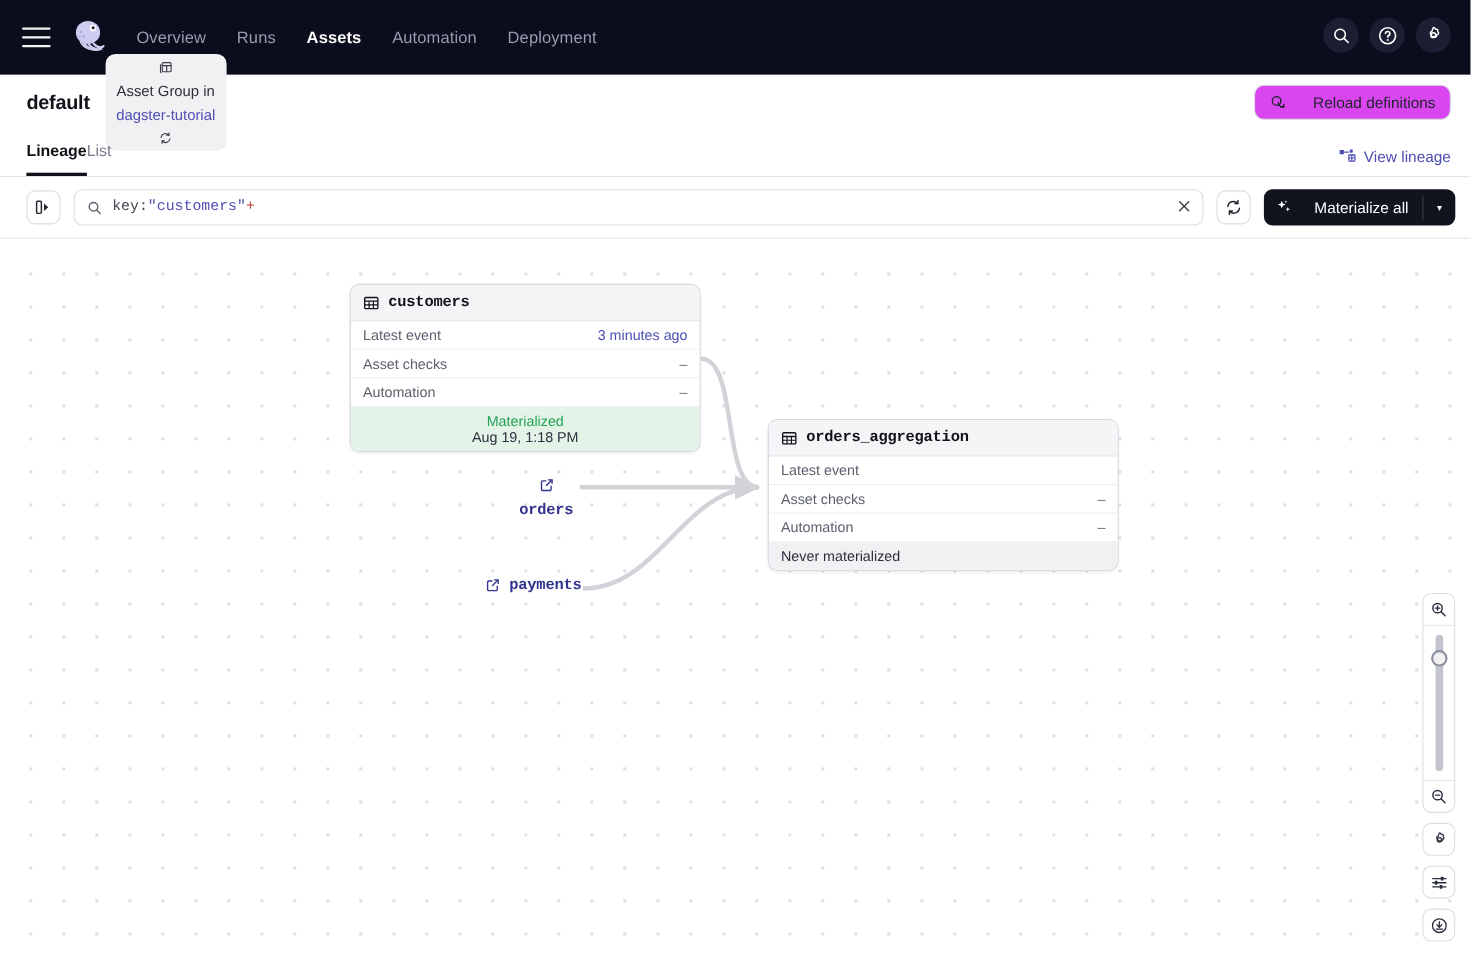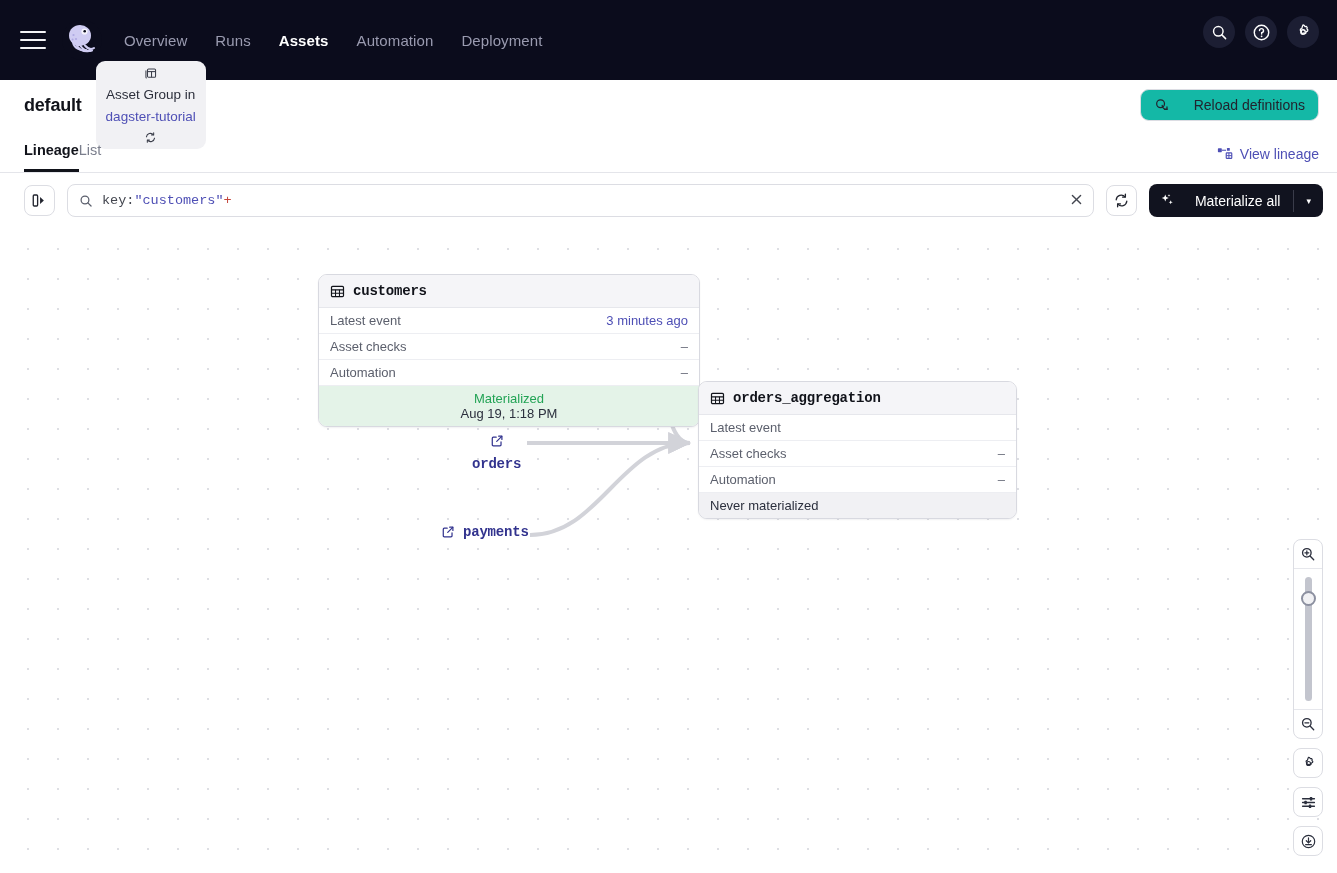--- a/index.html
+++ b/index.html
@@ -6,21 +6,21 @@
   html, body {
     width: 1337px; height: 873px;
     font-family: "Liberation Sans", sans-serif;
     background: #ffffff;
     overflow: hidden;
   }
   body { position: relative; }
 
   
   .topnav {
-    height: 80px; background: #0B0C1C;
+    height: 68px; background: #0B0C1C;
     display: flex; align-items: center; padding: 0 16px 0 20px;
     position: relative;
   }
   .hamburger { width: 26px; height: 18px; display:flex; flex-direction:column;
     justify-content: space-between; cursor: pointer; margin-right: 16px; }
   .hamburger span { display:block; height:2px; background:#F4F4F6; border-radius:1px; }
   .logo { width: 40px; height: 40px; margin-right: 22px; flex:none; }
   .nav-items { display: flex; align-items: center; gap: 28px; }
   .nav-item { color: #9A9BB0; font-size: 15px; letter-spacing: .1px; cursor:pointer; }
   .nav-item.active { color: #FFFFFF; font-weight: 700; }
@@ -33,21 +33,21 @@
   .titlebar { height: 50px; background:#fff; display:flex; align-items:center;
     padding: 0 18px 0 24px; position: relative; }
   .page-title { font-size: 18px; font-weight: 700; color:#11131A; letter-spacing:-.2px; }
   .group-chip { display:flex; align-items:center; gap:7px; background:#F1F1F4;
     border-radius: 9px; padding: 5px 10px; margin-left: 14px; font-size: 13.5px;
     color:#2C2F3B; cursor:pointer;flex-direction:column; }
   .group-chip .lnk { color:#4E4FB5; }
   .reload-btn { position:absolute; right:18px; top:50%; transform:translateY(-50%);
     display:flex; align-items:center; gap:24px; border:1px solid #DCDDE3;
     border-radius:9px; padding:7px 13px; font-size:14px; color:#21242E;
-    background:#14b8a6; cursor:pointer; }
+    background:#d946ef; cursor:pointer; }
 
   
   .tabbar { height: 43px; border-bottom:1px solid #E4E5EA; display:flex;
     align-items:flex-end; padding: 0 18px 0 24px; position: relative; }
   .tabs { display:flex; }
   .tab { font-size:14.5px; color:#7A7E8C; padding-bottom: 11px; cursor:pointer;
     border-bottom: 3px solid transparent; }
   .tab.active { color:#11131A; font-weight:700; border-bottom-color:#11131A; }
   .view-lineage { position:absolute; right:18px; bottom:10px; display:flex;
     align-items:center; gap:7px; color:#4E4FB5; font-size:14px; cursor:pointer; }
@@ -276,21 +276,21 @@
       </marker>
     </defs>
 
     <path d="M637,102 C672,102 655,219 690,219" stroke="#D2D3D9" stroke-width="4" fill="none" marker-end="url(#arw)"></path>
 
     <path d="M527,219 L690,219" stroke="#D2D3D9" stroke-width="4" fill="none" marker-end="url(#arw)"></path>
 
     <path d="M530,311 C600,311 620,219 690,219" stroke="#D2D3D9" stroke-width="4" fill="none" marker-end="url(#arw)"></path>
   </svg>
 
-  <div class="node" style="left:318px; top:50px; width:382px;">
+  <div class="node" style="left:318px; top:34px; width:319px;">
     <div class="node-head">
       <svg width="15" height="15" viewBox="0 0 16 16">
         <rect x="1.6" y="2.6" width="12.8" height="10.8" rx="1.2" stroke="#11131A" stroke-width="1.3" fill="none"></rect>
         <line x1="1.6" y1="6.2" x2="14.4" y2="6.2" stroke="#11131A" stroke-width="1.3"></line>
         <line x1="1.6" y1="9.8" x2="14.4" y2="9.8" stroke="#11131A" stroke-width="1.1"></line>
         <line x1="5.9" y1="6.2" x2="5.9" y2="13.4" stroke="#11131A" stroke-width="1.1"></line>
         <line x1="10.1" y1="6.2" x2="10.1" y2="13.4" stroke="#11131A" stroke-width="1.1"></line>
       </svg>
       <span class="node-title">customers</span>
     </div>

